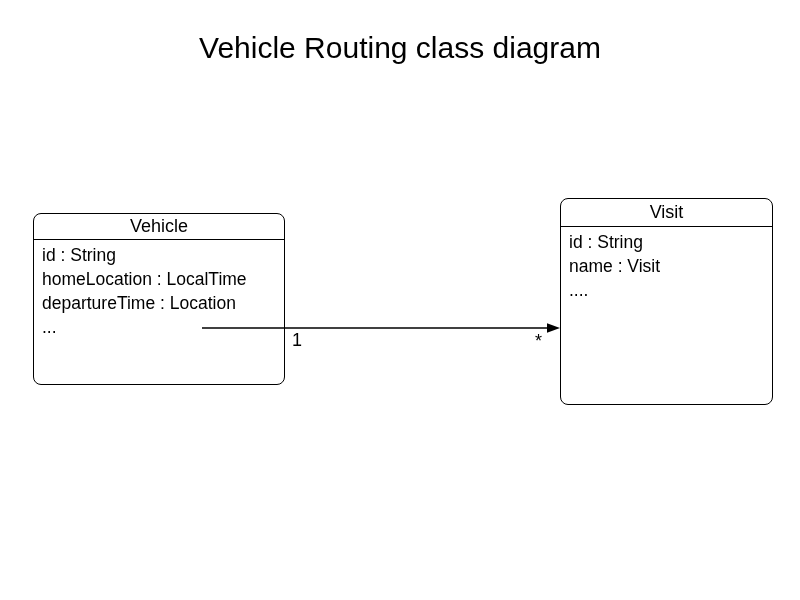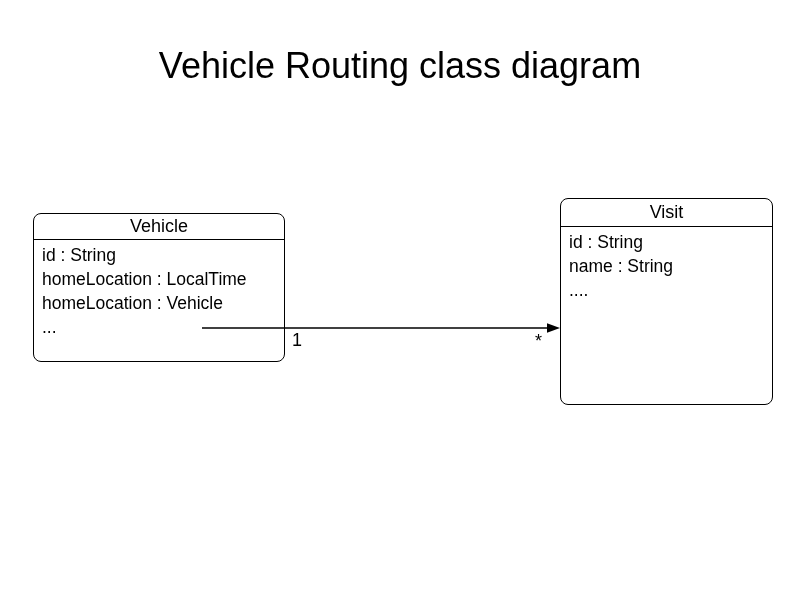--- a/index.html
+++ b/index.html
@@ -19,38 +19,37 @@
     width: 800px;
     height: 600px;
     background: #ffffff;
   }
   .slide-title {
     position: absolute;
     top: 28px;
     left: 0;
     width: 800px;
     text-align: center;
-    font-size: 36px;
+    font-size: 30px;
     line-height: 40px;
     color: #000000;
     white-space: nowrap;
-    margin-top: 18px;
   }
   .uml-class {
     position: absolute;
     box-sizing: border-box;
     background: #ffffff;
     border: 1.5px solid #000000;
     border-radius: 8px;
   }
   .uml-class-vehicle {
     left: 33px;
     top: 213px;
     width: 252px;
-    height: 149px;
+    height: 172px;
   }
   .uml-class-visit {
     left: 560px;
     top: 198px;
     width: 213px;
     height: 207px;
   }
   .uml-class .class-header {
     text-align: center;
     font-size: 18px;
@@ -97,30 +96,30 @@
 
 <div class="slide">
 
   <div class="slide-title">Vehicle Routing class diagram</div>
 
   <div class="uml-class uml-class-vehicle">
     <div class="class-header">Vehicle</div>
     <div class="class-attrs">
       <div>id : String</div>
       <div>homeLocation : LocalTime</div>
-      <div>homeLocation : Vehicle</div>
+      <div>departureTime : Location</div>
       <div>...</div>
     </div>
   </div>
 
   <div class="uml-class uml-class-visit">
     <div class="class-header">Visit</div>
     <div class="class-attrs">
       <div>id : String</div>
-      <div>name : String</div>
+      <div>name : Visit</div>
       <div>....</div>
     </div>
   </div>
 
   <svg class="connector-layer" width="800" height="600" viewBox="0 0 800 600" xmlns="http://www.w3.org/2000/svg" aria-hidden="true">
     <line x1="202" y1="328" x2="549" y2="328" stroke="#000000" stroke-width="1.5"></line>
     <polygon points="547,323.2 560,328 547,332.8" fill="#000000"></polygon>
   </svg>
 
   <div class="multiplicity multiplicity-source">1</div>

